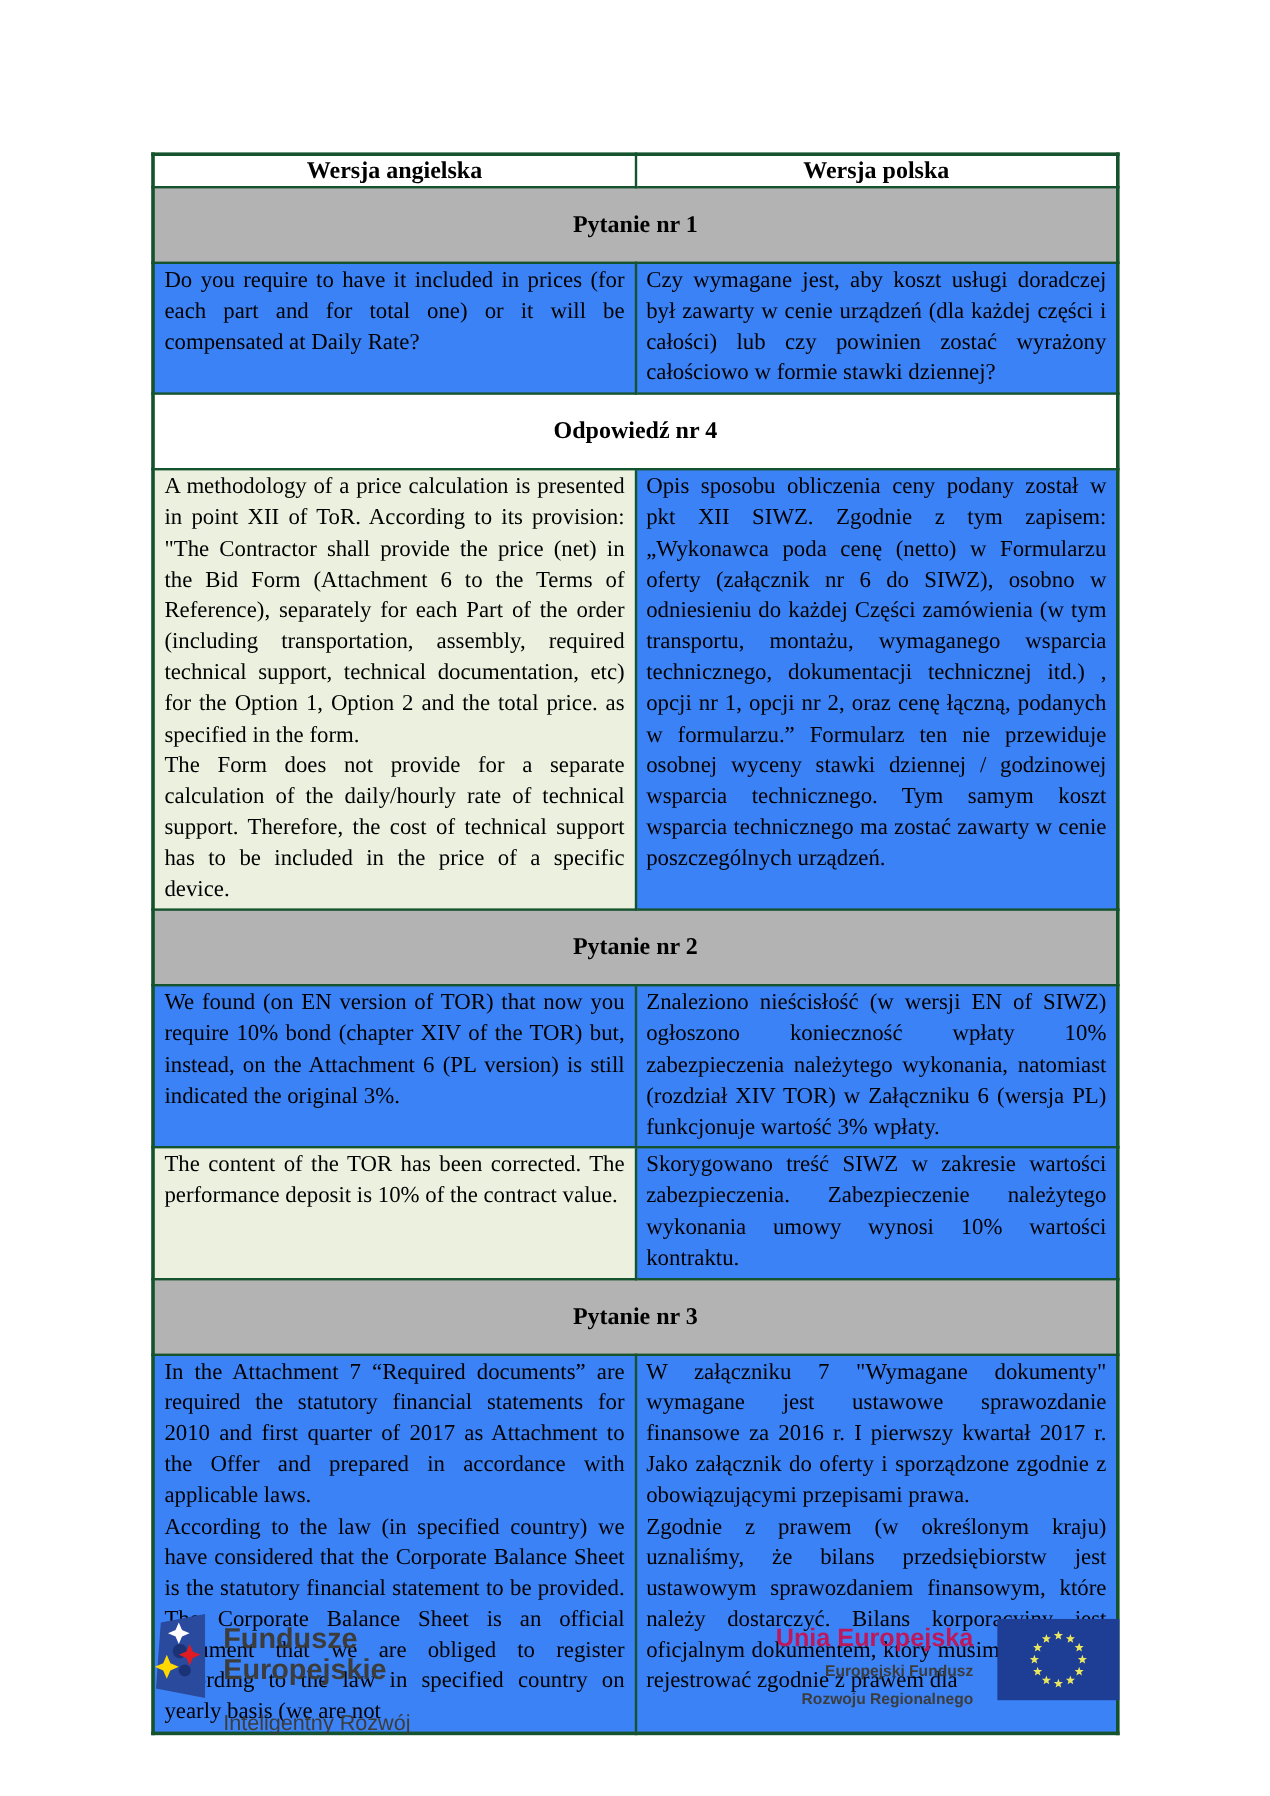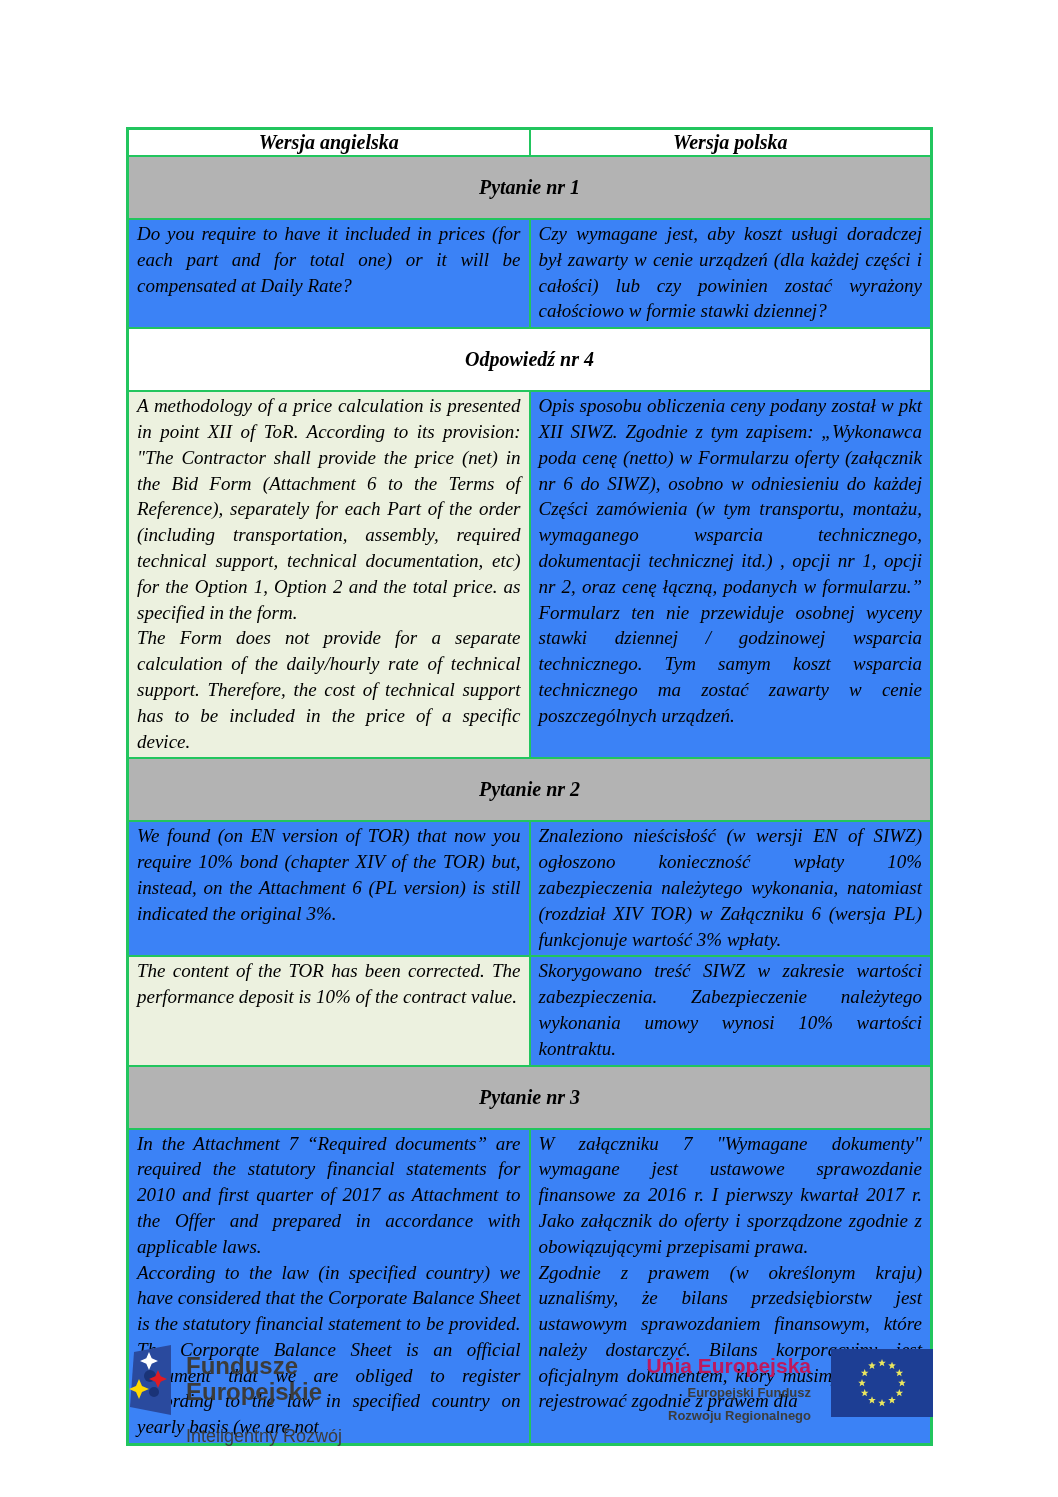--- a/index.html
+++ b/index.html
@@ -16,22 +16,21 @@
     background: #fff;
   }
   table.qa-table {
     position: absolute;
     left: 126px; top: 127px;
     width: 807px;
     border-collapse: collapse;
     table-layout: fixed;
   }
   table.qa-table, table.qa-table td {
-    border: 2px solid #22c55e;
-    font-style: italic;
+    border: 2px solid #14532d;
   }
   table.qa-table { border-width: 3px; }
   td.cell {
     width: 50%;
     vertical-align: top;
     padding: 1px 8px 3px 8px;
     font-size: 19px;
     line-height: 25.8px;
     background: #3b82f6;
   }

